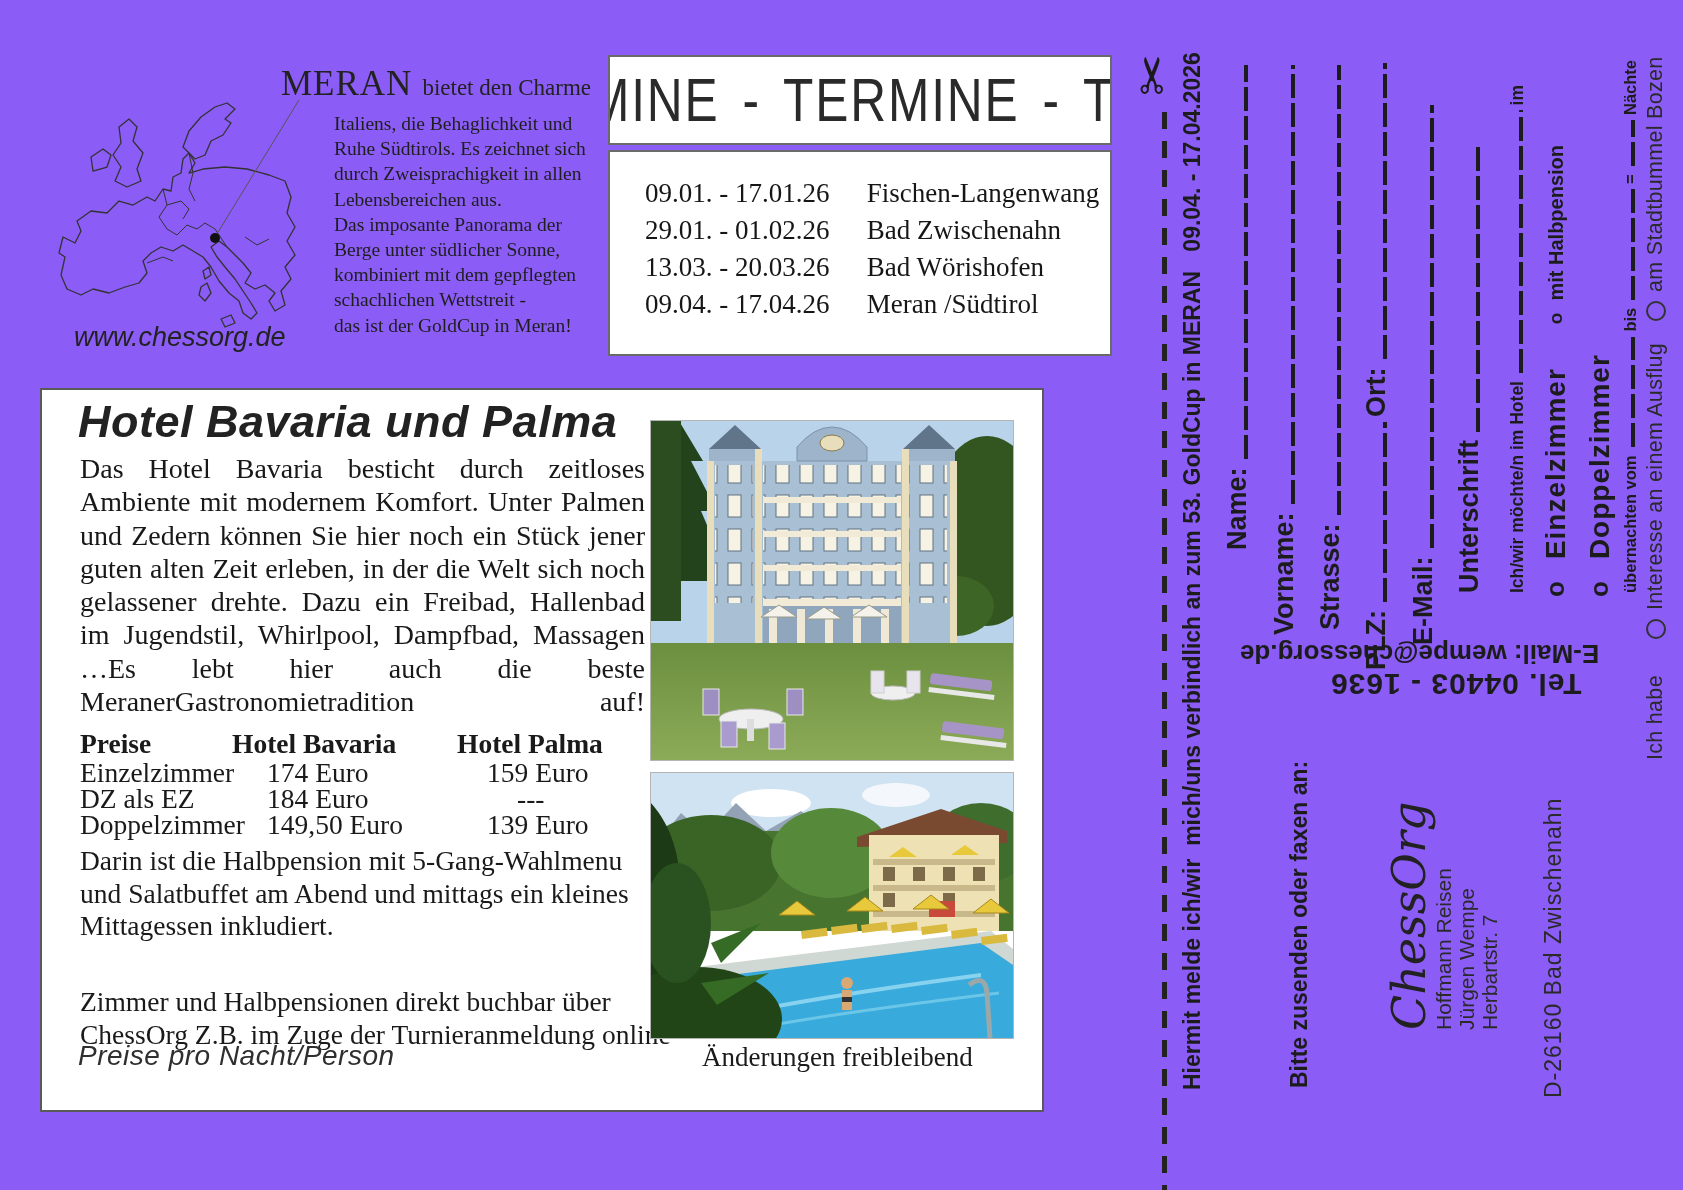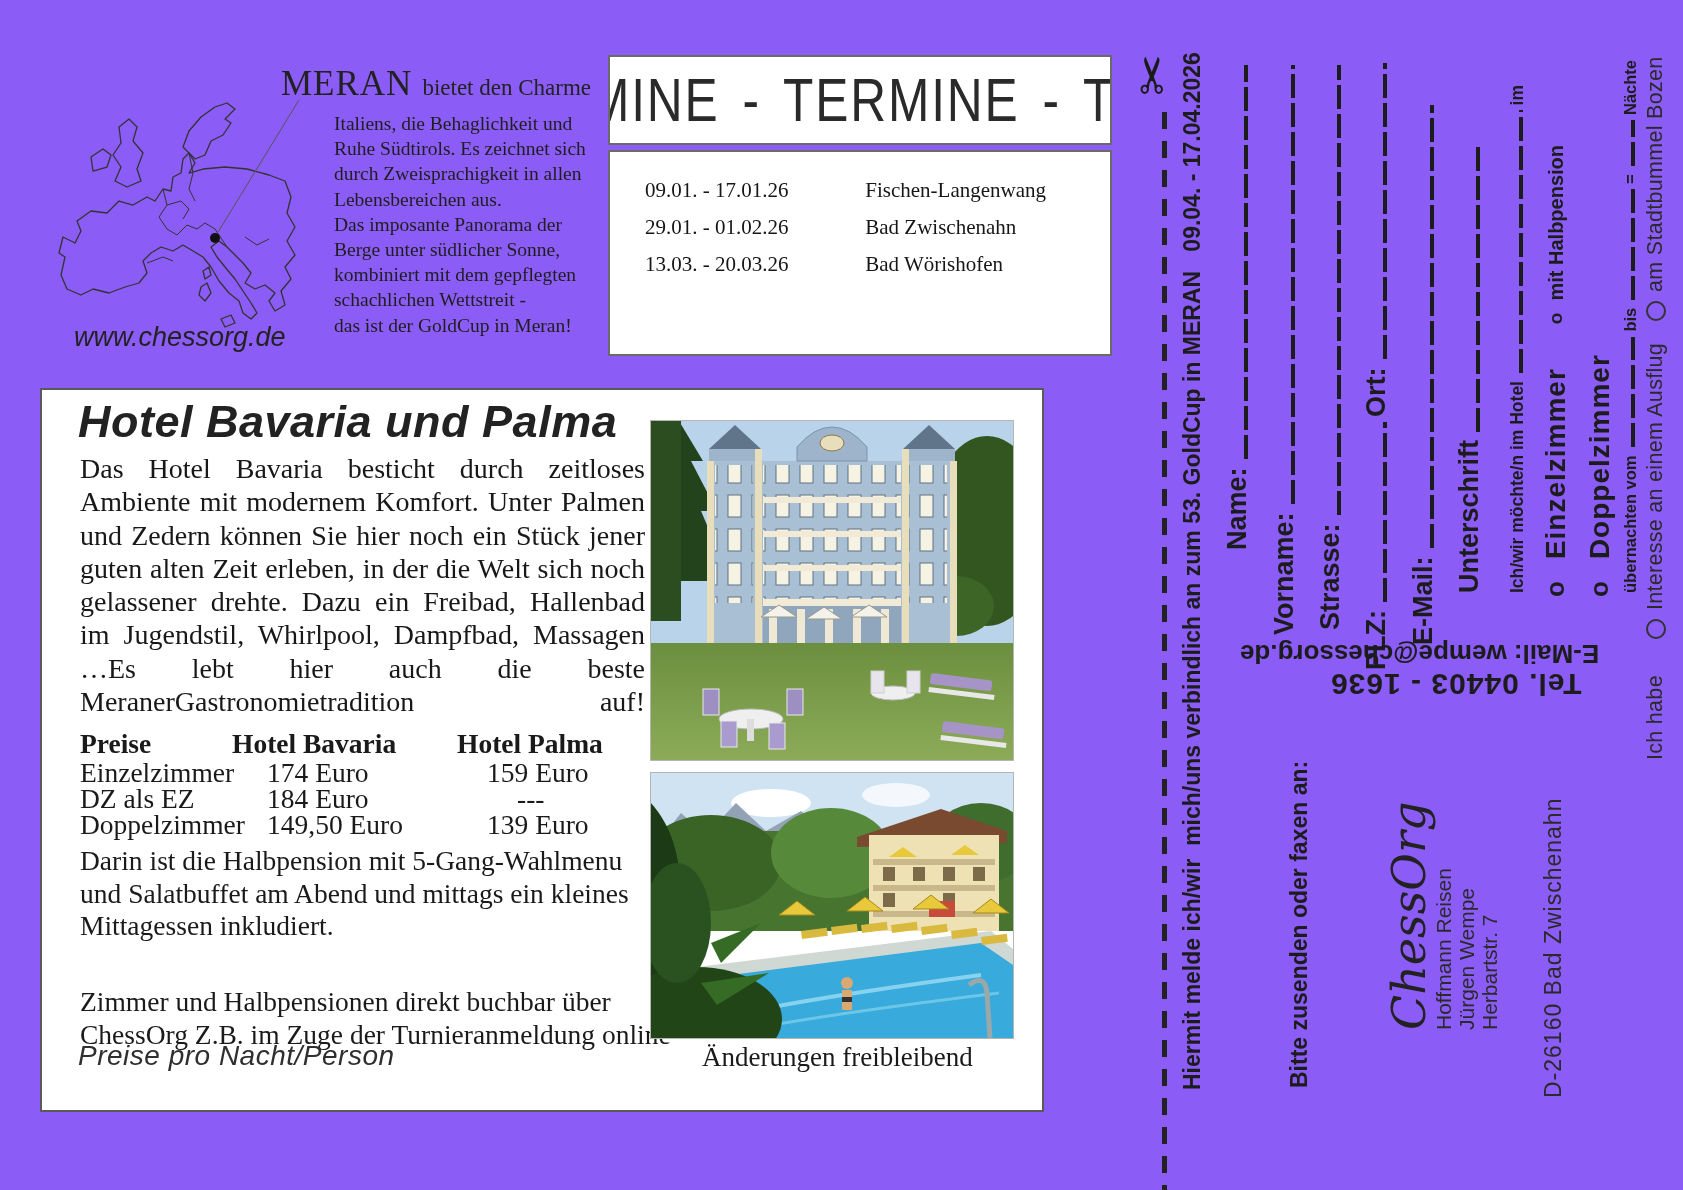--- a/index.html
+++ b/index.html
@@ -20,21 +20,21 @@
   .meran-desc{left:334px;top:111px;font-size:19.5px;line-height:25.2px;color:#1e1e1e;width:300px;}
   .website{left:74px;top:322px;font-size:27px;color:#222;}
 
   
   .banner{left:608px;top:55px;width:500px;height:86px;border:2px solid #6a6a6a;
           overflow:hidden;display:flex;align-items:center;background:#fff;}
   .banner-text{font-family:"Liberation Sans",sans-serif;font-size:54px;letter-spacing:2px;
                word-spacing:8px;white-space:nowrap;color:#2a2a2a;
                transform:scale(0.92,1.12);transform-origin:0 50%;margin-left:-22px;}
   .datesbox{left:608px;top:150px;width:500px;height:202px;border:2px solid #6a6a6a;background:#fff;}
-  .trow{position:absolute;left:35px;font-size:21px;white-space:nowrap;color:#161616;}
+  .trow{position:absolute;left:35px;font-size:27px;white-space:nowrap;color:#161616;}
   .tdate{display:inline-block;width:215px;}
 
   
   .hotelbox{left:40px;top:388px;width:1000px;height:720px;border:2px solid #5a5a5a;background:#fff;}
   .hotel-title{left:36px;top:6px;font-size:45px;letter-spacing:0.5px;color:#222;}
   .hotel-body{left:38px;top:62px;width:565px;font-size:28px;line-height:33.3px;
               text-align:justify;text-align-last:justify;color:#181818;}
   .ptable{left:38px;top:338px;width:562px;font-size:27.5px;}
   .prow{position:absolute;left:0;width:562px;white-space:nowrap;}
   .pc1{position:absolute;left:0;}
@@ -136,20 +136,24 @@
       <span class="tdate">09.01. - 17.01.26</span>
       <span>Fischen-Langenwang</span>
     </div>
     <div class="trow serif" style="top:63px;">
       <span class="tdate">29.01. - 01.02.26</span>
       <span>Bad Zwischenahn</span>
     </div>
     <div class="trow serif" style="top:100px;">
       <span class="tdate">13.03. - 20.03.26</span>
       <span>Bad Wörishofen</span>
+    </div>
+    <div class="trow serif" style="top:137px;">
+      <span class="tdate">09.04. - 17.04.26</span>
+      <span>Meran /Südtirol</span>
     </div>
   </div>
 
   <div class="abs hotelbox">
     <div class="abs serif hotel-body">Das Hotel Bavaria besticht durch zeitloses Ambiente mit modernem Komfort. Unter Palmen und Zedern können Sie hier noch ein Stück jener guten alten Zeit erleben, in der die Welt sich noch gelassener drehte. Dazu ein Freibad, Hallenbad im Jugendstil, Whirlpool, Dampfbad, Massagen …Es lebt hier auch die beste MeranerGastronomietradition auf!</div>
     <div class="abs sans b hotel-title">Hotel Bavaria und Palma</div>
 
     <div class="abs ptable serif">
       <div class="prow b" style="top:0;">
         <span class="pc1">Preise</span>

